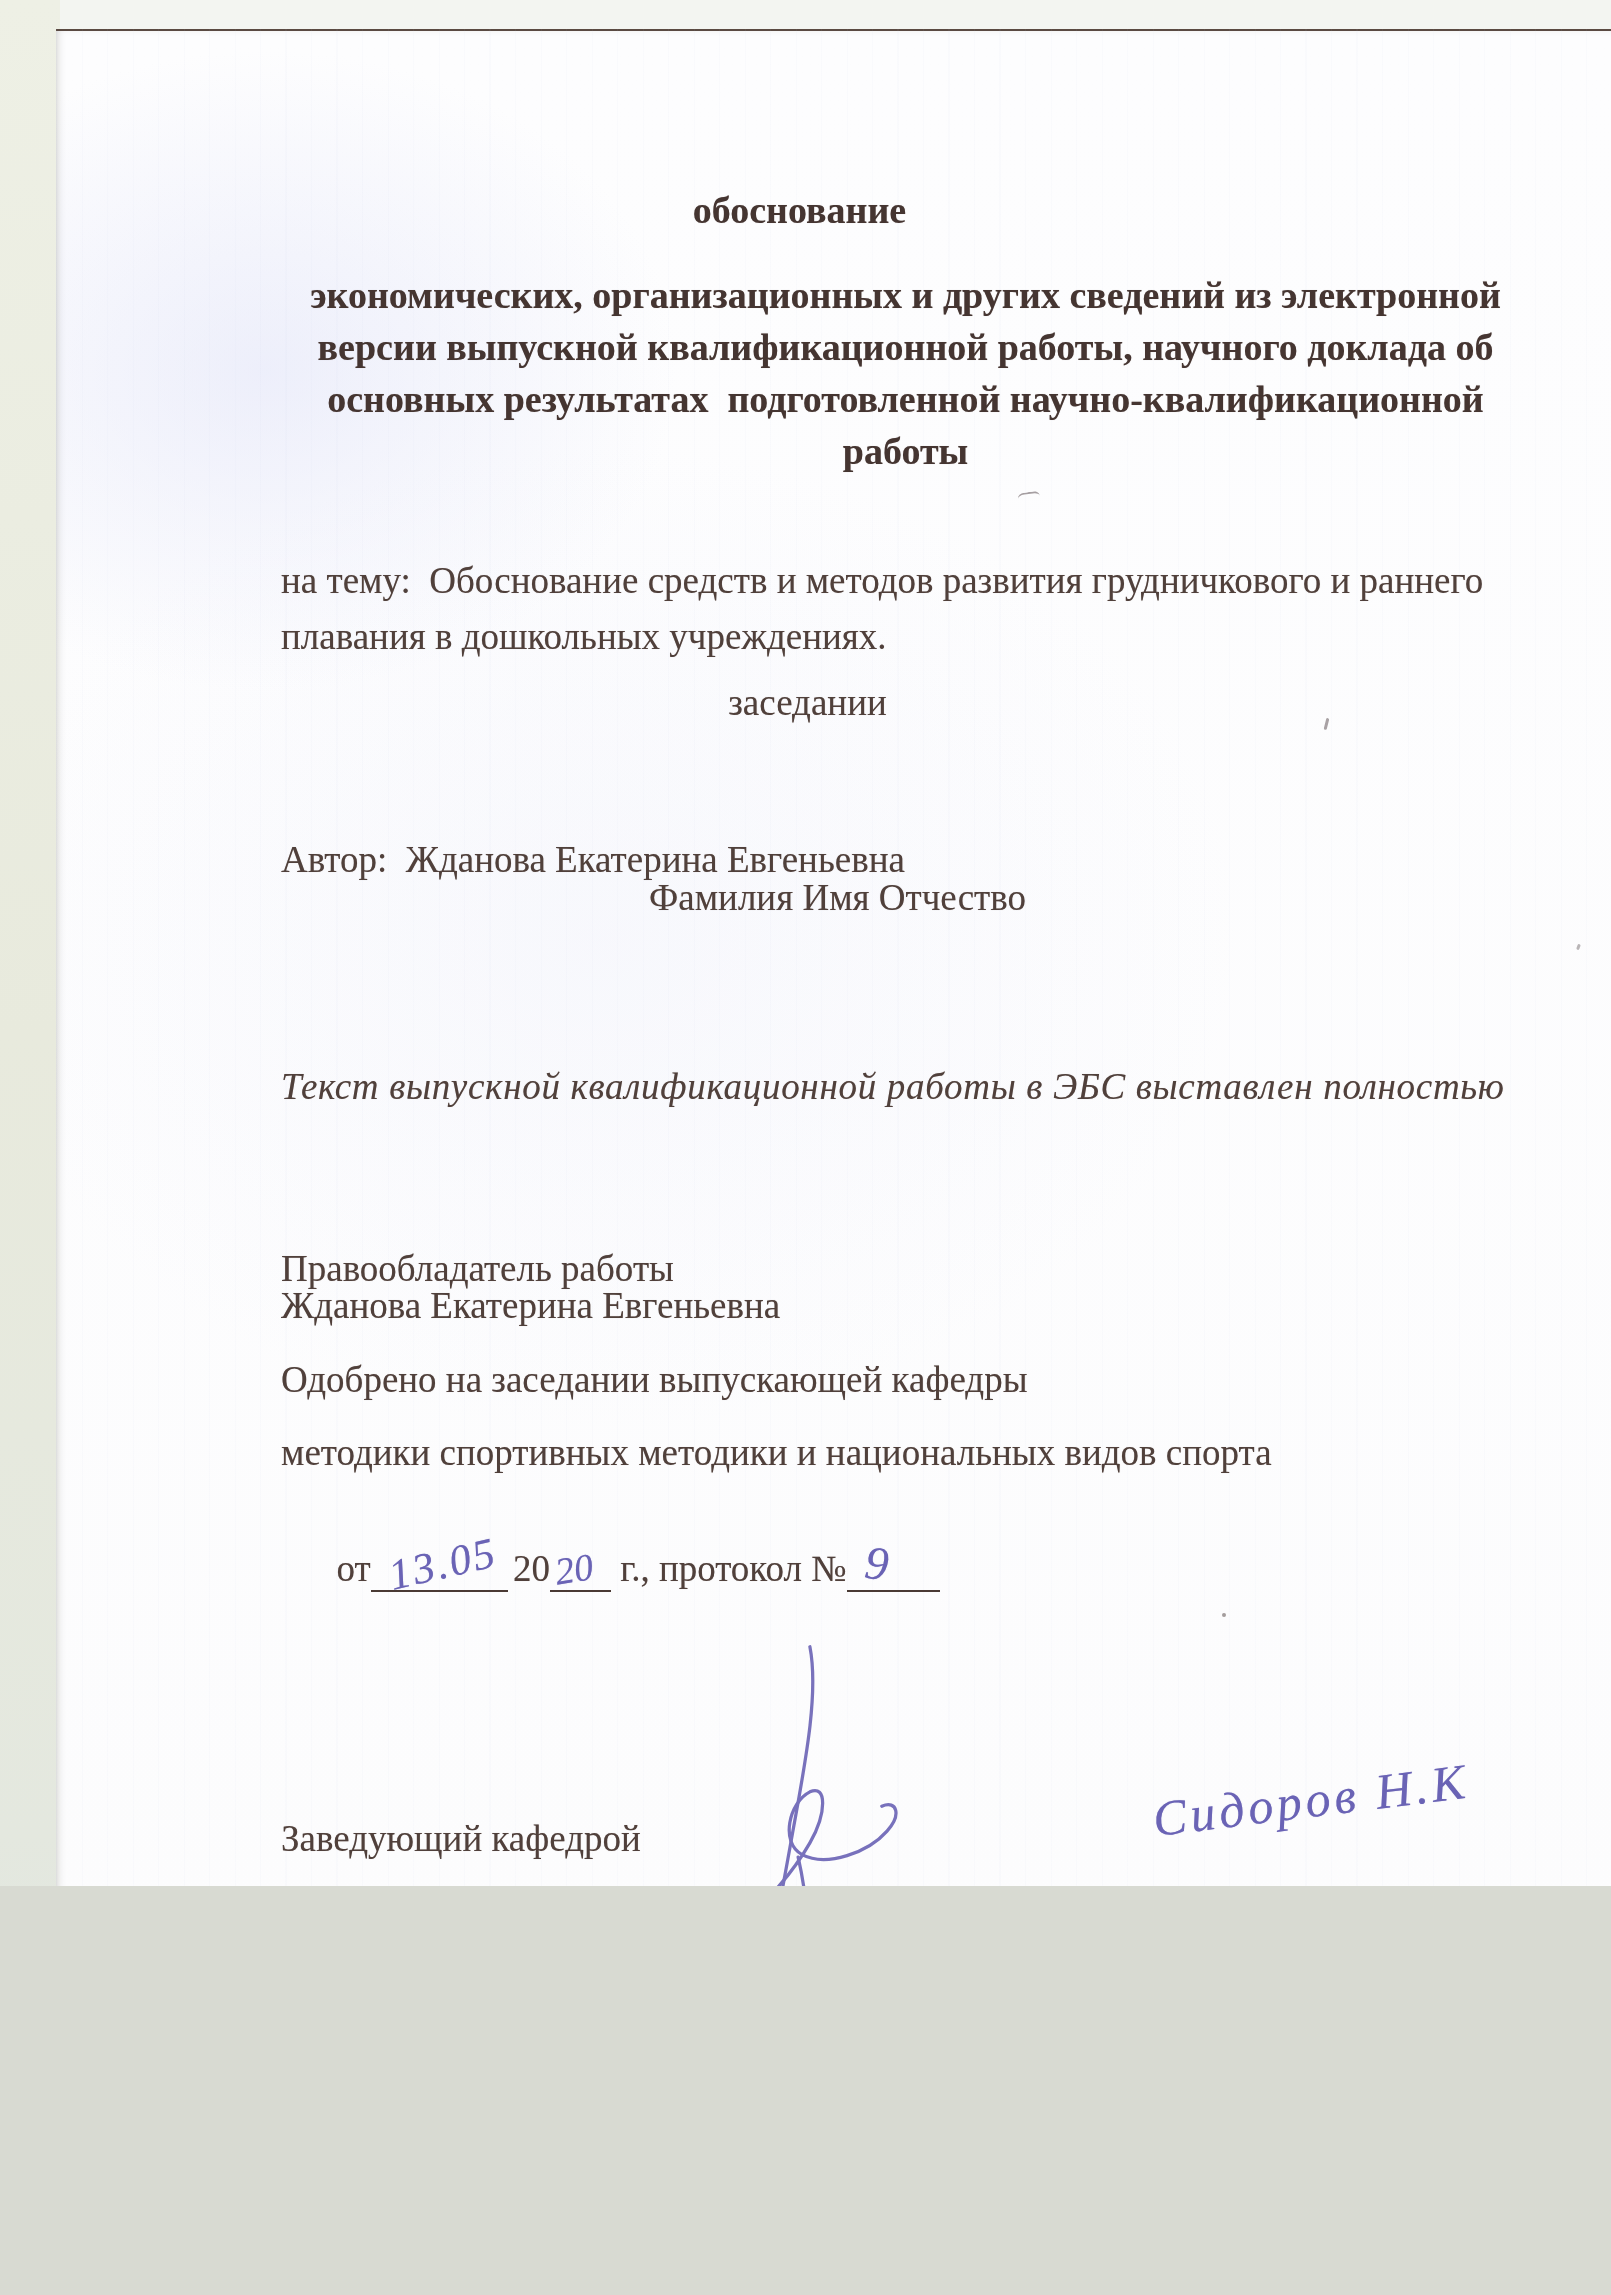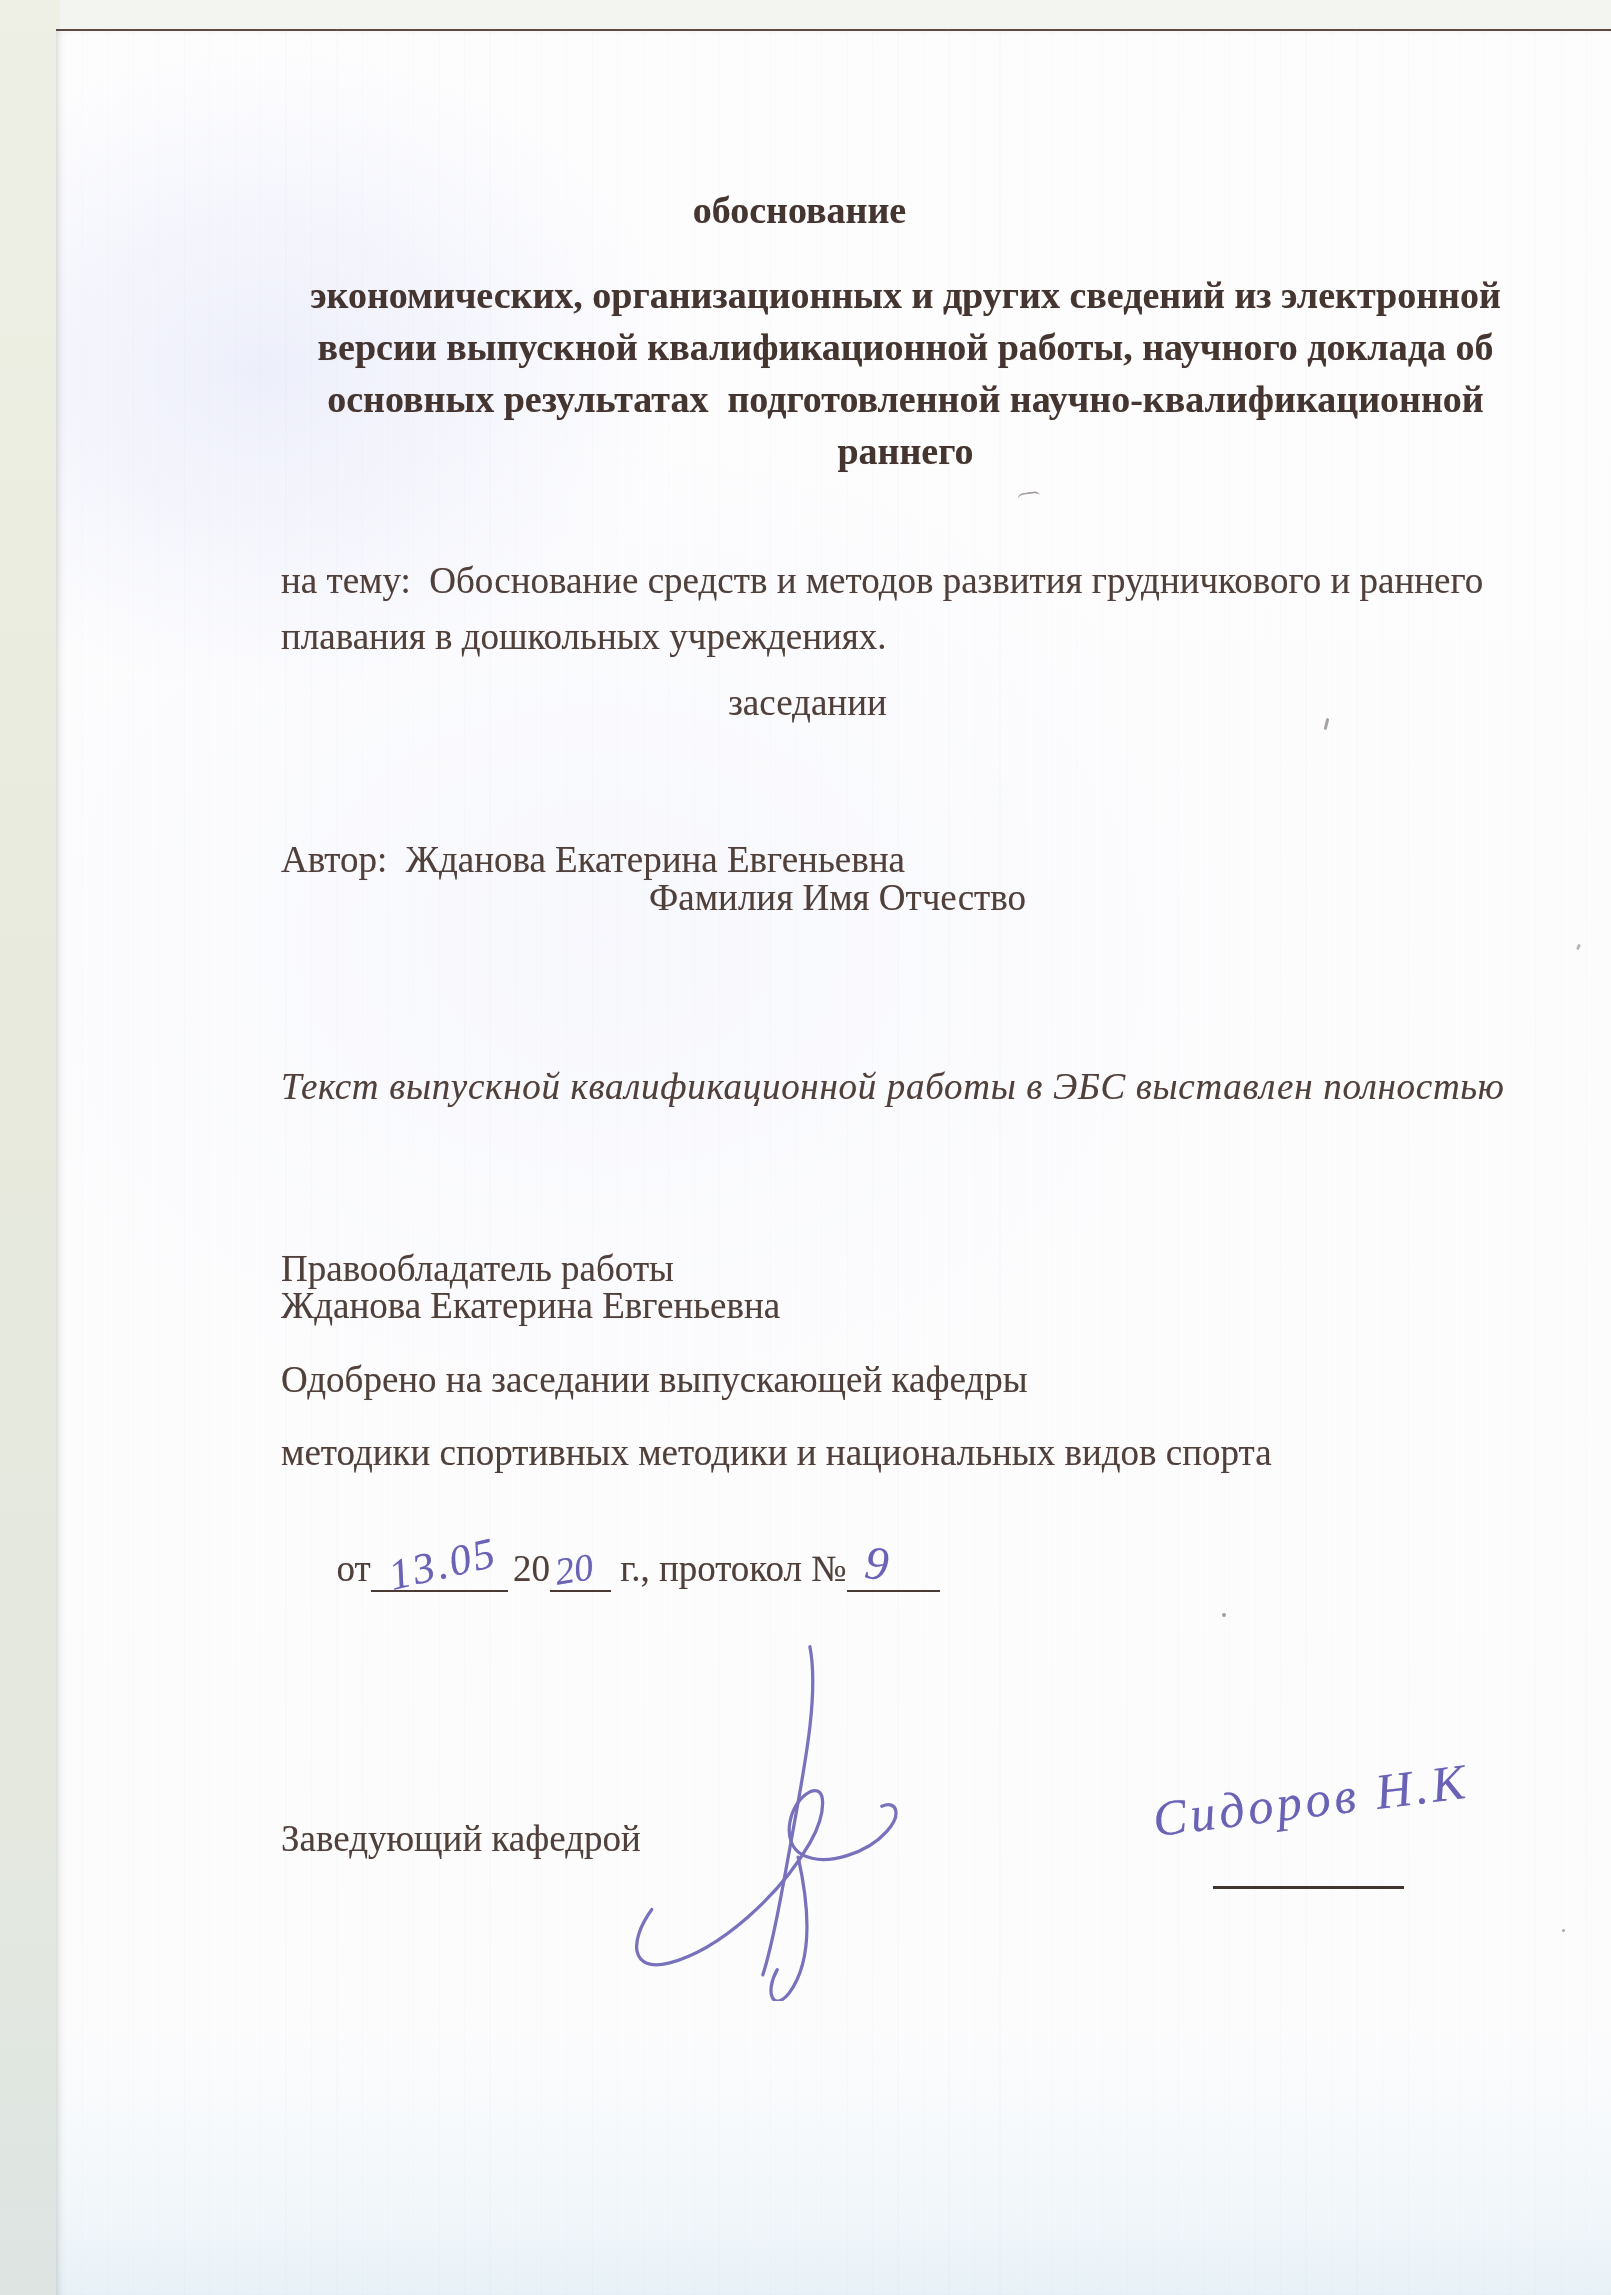--- a/index.html
+++ b/index.html
@@ -1,18 +1,18 @@
 <!DOCTYPE html>
 <html style="font-size:10.5px"><head>
 <meta charset="utf-8">
 <style>
   html,body{margin:0;padding:0;background:#d8dad2;}
   #scan{
     position:relative;
-    width:1611px;height:2295px;
+    width:1611px;height:1886px;
     overflow:hidden;
     background:#f3f5f1;
     font-family:"Liberation Serif","DejaVu Serif",serif;
   }
   
   #bed-left{
     position:absolute;left:0;top:0;width:60px;height:2295px;
     background:linear-gradient(180deg,#eef0e5 0%,#e8eadd 45%,#e4e8df 80%,#dde4e2 100%);
   }
   
@@ -83,21 +83,21 @@
   <div id="streaks"></div>
 
   <div id="content">
 
     <div class="line bold centered" style="left:178px;top:188px;width:1243px;">обоснование</div>
 
     <div class="para" style="position:absolute;left:281px;top:269px;width:1249px;text-align:center;">
       <div class="pline line bold" style="position:static;">экономических, организационных и других сведений из электронной</div>
       <div class="pline line bold" style="position:static;">версии выпускной квалификационной работы, научного доклада об</div>
       <div class="pline line bold" style="position:static;">основных результатах  подготовленной научно-квалификационной</div>
-      <div class="pline line bold" style="position:static;">раннего</div>
+      <div class="pline line bold" style="position:static;">работы</div>
     </div>
 
     <div class="topic" style="position:absolute;left:281px;top:553px;width:1256px;">
       <div class="line" style="position:static;">на тему:  Обоснование средств и методов развития грудничкового и раннего</div>
       <div class="line" style="position:static;">плавания в дошкольных учреждениях.</div>
     </div>
 
     <div class="line centered" style="left:186px;top:681px;width:1243px;">заседании</div>
 
     <div class="line" style="left:281px;top:838px;">Автор:  Жданова Екатерина Евгеньевна</div>

